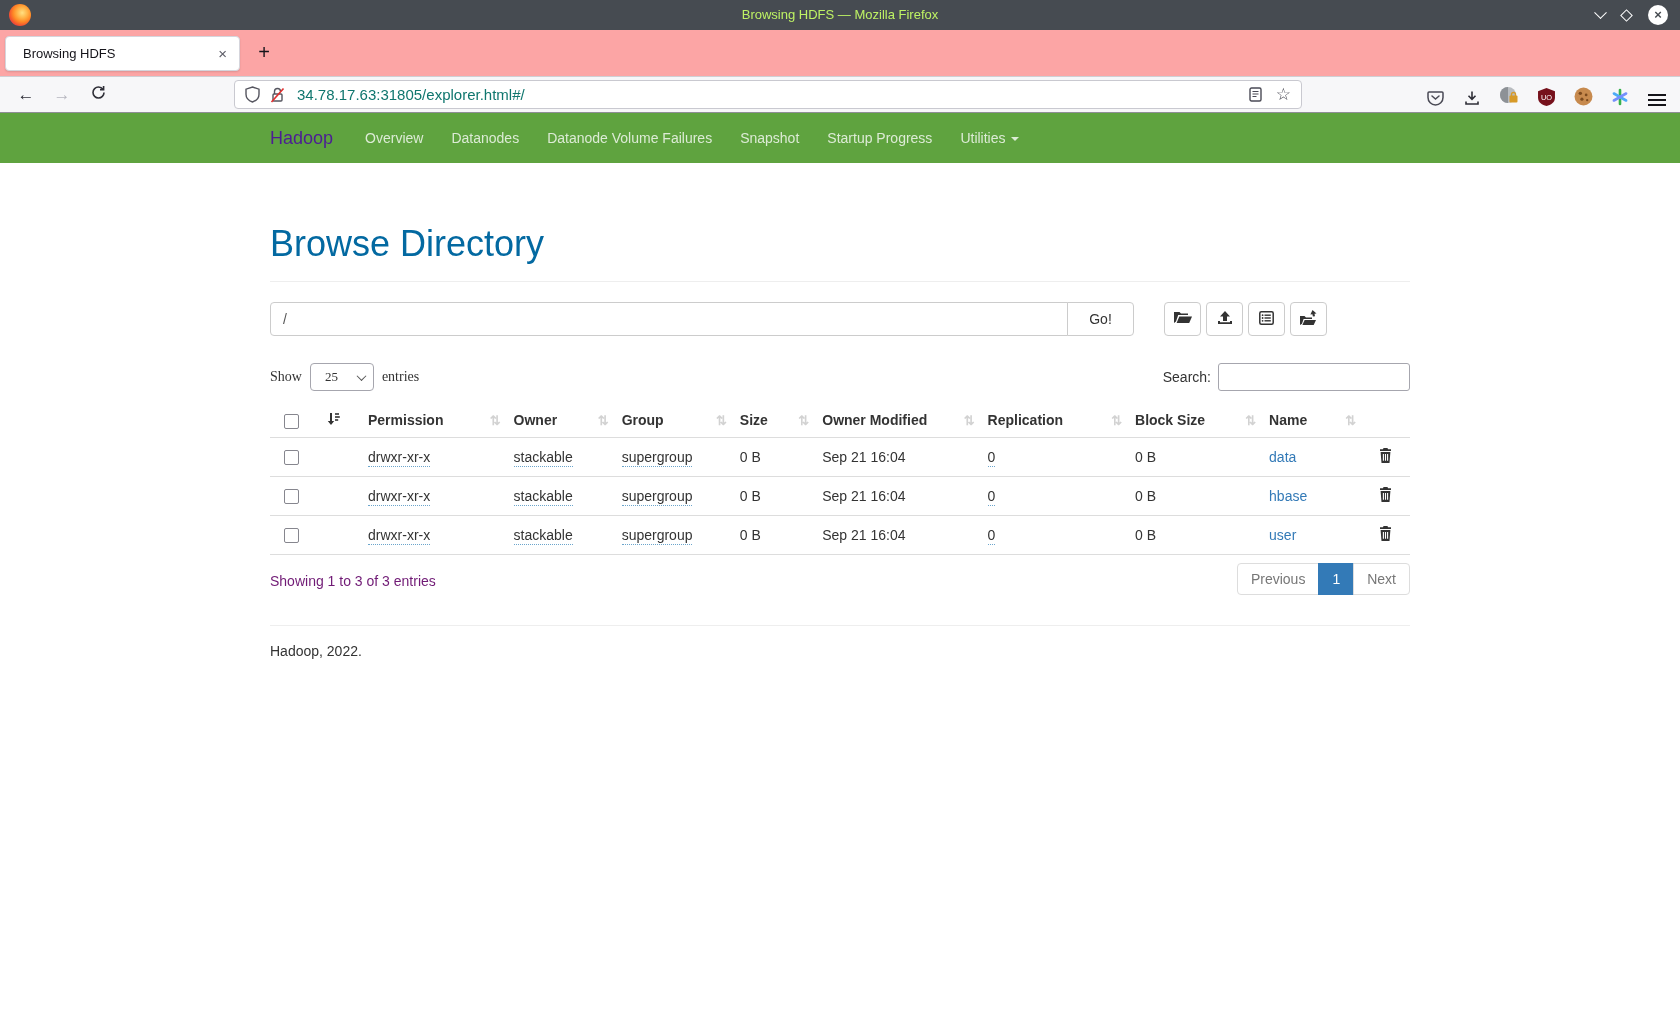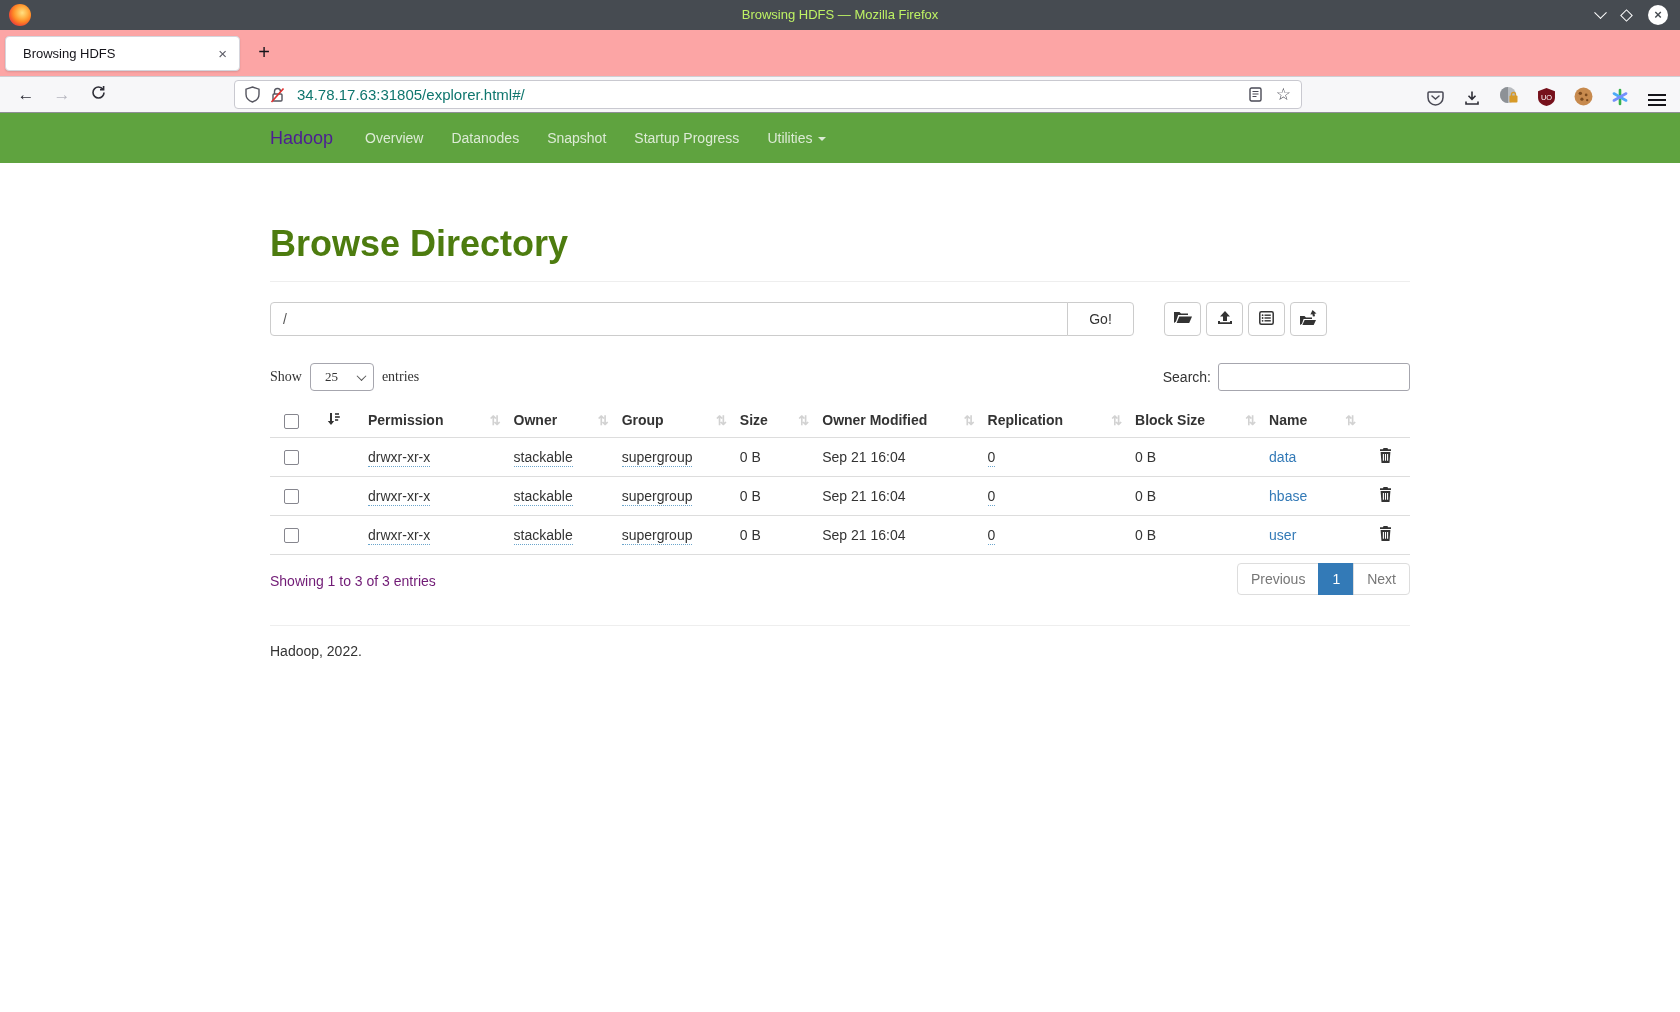--- a/index.html
+++ b/index.html
@@ -50,21 +50,21 @@
   .hnavbar { position:absolute; top:113px; left:0; right:0; height:50px; background:#5fa33f; }
   .hnav-inner { width:1140px; margin:0 auto; height:50px; display:flex; align-items:center; }
   .brand { color:#4c1d95; font-size:18px; font-weight:500; margin-right:18px; }
   .hnav-link { color:rgba(255,255,255,.78); font-size:14px; padding:0 14px; line-height:50px; }
   .caret { display:inline-block; width:0; height:0; border-left:4px solid transparent;
     border-right:4px solid transparent; border-top:4px solid rgba(255,255,255,.78); margin-left:5px; vertical-align:middle; }
 
   
   .pagearea { position:absolute; top:163px; left:0; right:0; bottom:0; background:#fff; }
   .container { width:1140px; margin:0 auto; }
-  h1.browse-title { font-size:36px; font-weight:700; color:#4d7c0f; margin-top:60px; margin-bottom:16px; }
+  h1.browse-title { font-size:36px; font-weight:400; color:#0369a1; margin-top:60px; margin-bottom:16px; }
   hr { border:none; border-top:1px solid #eee; }
 
   .path-row { display:flex; margin-top:20px; align-items:flex-start; }
   .path-input { width:798px; height:34px; border:1px solid #ccc; border-radius:4px 0 0 4px;
     padding:0 12px; font-size:14px; color:#555; font-family:"Liberation Sans",sans-serif; outline:none; }
   .go-btn { width:67px; height:34px; border:1px solid #ccc; margin-left:-1px; border-radius:0 4px 4px 0;
     background:#fff; font-size:14px; color:#333; font-family:"Liberation Sans",sans-serif; }
   .tool-btns { display:flex; margin-left:30px; gap:5px; }
   .tool-btn { width:37px; height:34px; border:1px solid #ccc; border-radius:4px; background:#fff;
     display:flex; align-items:center; justify-content:center; }
@@ -209,20 +209,21 @@
           <span class="hamburger"></span>
         </span>
     </div>
   </div>
 
   <div class="hnavbar">
     <div class="hnav-inner">
       <span class="brand">Hadoop</span>
       <span class="hnav-link">Overview</span>
       <span class="hnav-link">Datanodes</span>
+      <span class="hnav-link">Datanode Volume Failures</span>
       <span class="hnav-link">Snapshot</span>
       <span class="hnav-link">Startup Progress</span>
       <span class="hnav-link"><span>Utilities</span><span class="caret"></span></span>
     </div>
   </div>
 
   <div class="pagearea">
     <div class="container">
       <h1 class="browse-title">Browse Directory</h1>
       <hr>

